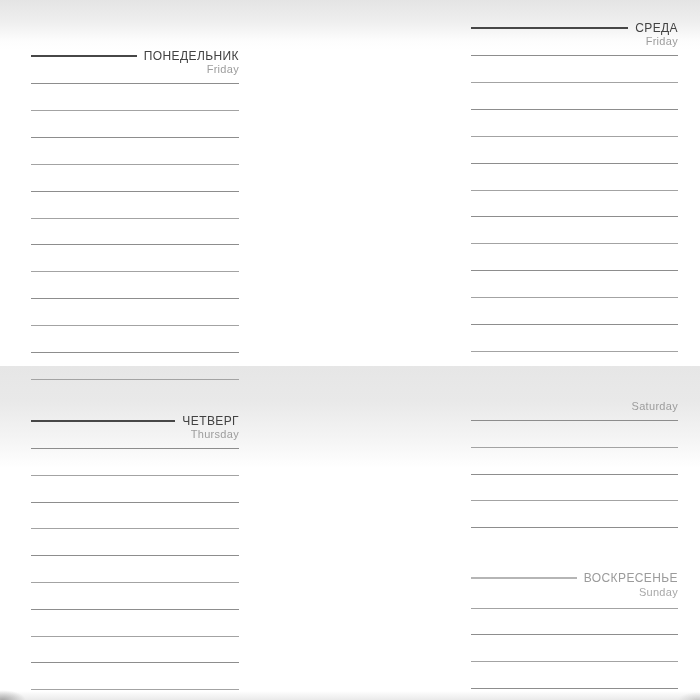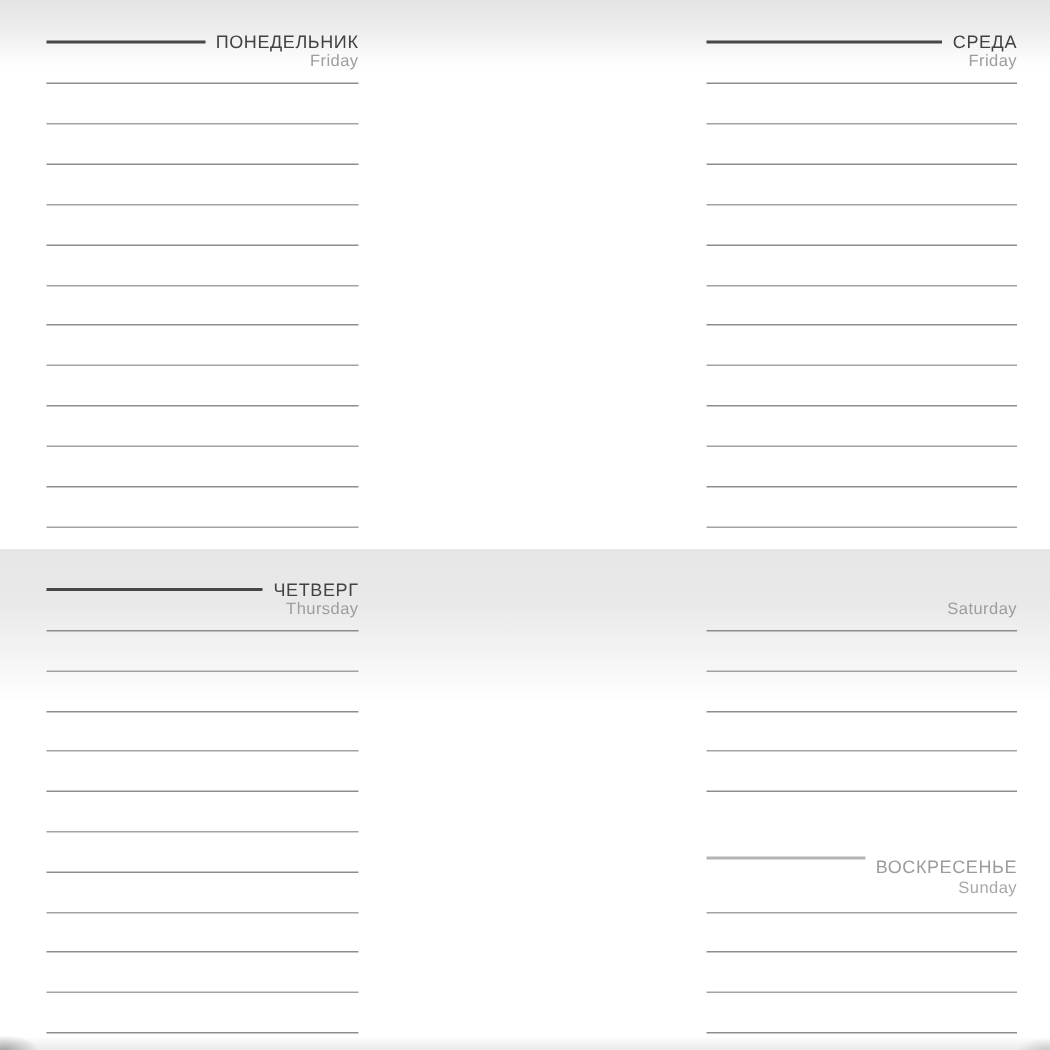--- a/index.html
+++ b/index.html
@@ -29,21 +29,21 @@
     position: absolute; left: 0; top: 690px; width: 26px; height: 10px;
     background: radial-gradient(ellipse at 10% 100%, rgba(110,110,110,0.55) 0%, rgba(110,110,110,0) 70%);
   }
   .corner-smudge-right {
     position: absolute; right: 0; top: 692px; width: 22px; height: 8px;
     background: radial-gradient(ellipse at 90% 100%, rgba(130,130,130,0.30) 0%, rgba(130,130,130,0) 70%);
   }
 
   
   .day-section { position: absolute; }
-  .col1 { left: 31px;  width: 208px; }
+  .col1 { left: 31px;  width: 208px; margin-top: 28px; }
   .col2 { left: 252px; width: 208px; }
   .col3 { left: 471px; width: 207px; }
   .row1 { top: 0;     height: 365px; }
   .row2 { top: 365px; height: 335px; }
 
   .day-header {
     position: absolute; top: 21px; left: 0; right: 0;
     display: flex; align-items: center; gap: 7px; height: 14px;
   }
   .header-rule { flex: 1; height: 2px; background: #474747; }
@@ -52,21 +52,21 @@
     color: #424242; white-space: nowrap;
   }
   .day-english {
     position: absolute; top: 35px; right: 0;
     font-size: 11px; color: #9d9d9d; letter-spacing: 0.3px;
   }
 
   
   .sunday-header {
     position: absolute; top: 206px; left: 0; right: 0;
-    display: flex; align-items: flex-start; gap: 7px; height: 14px;
+    display: flex; align-items: center; gap: 7px; height: 14px;
   }
   .sunday-rule { flex: 1; height: 2px; background: #b5b5b5; }
   .sunday-name { color: #9b9b9b; }
   .sunday-english { top: 221px; color: #a8a8a8; }
 
   
   .rule-line {
     position: absolute; left: 0; right: 0; height: 1px;
     background: #8d8d8d;
   }

